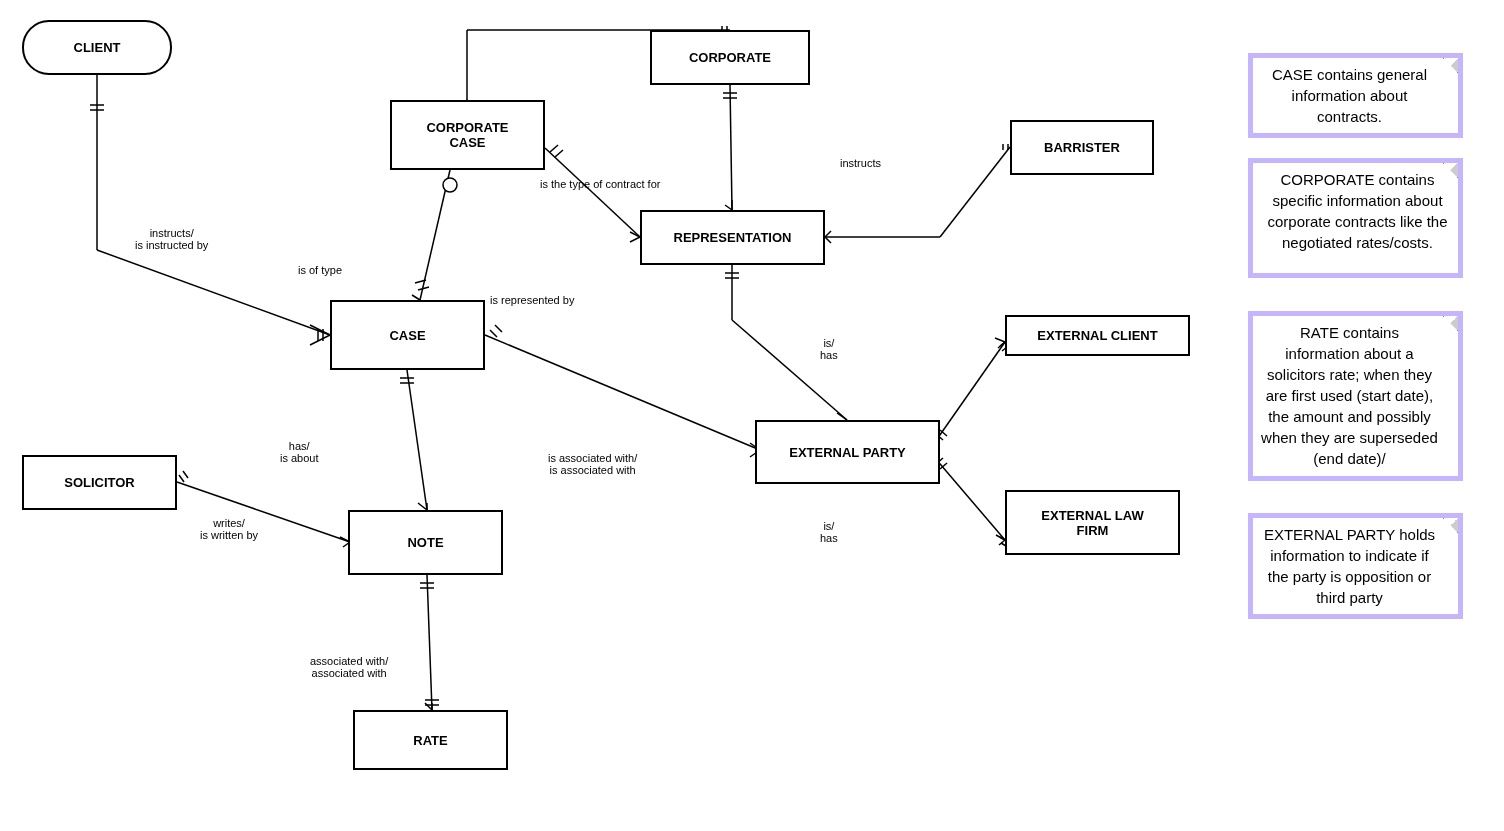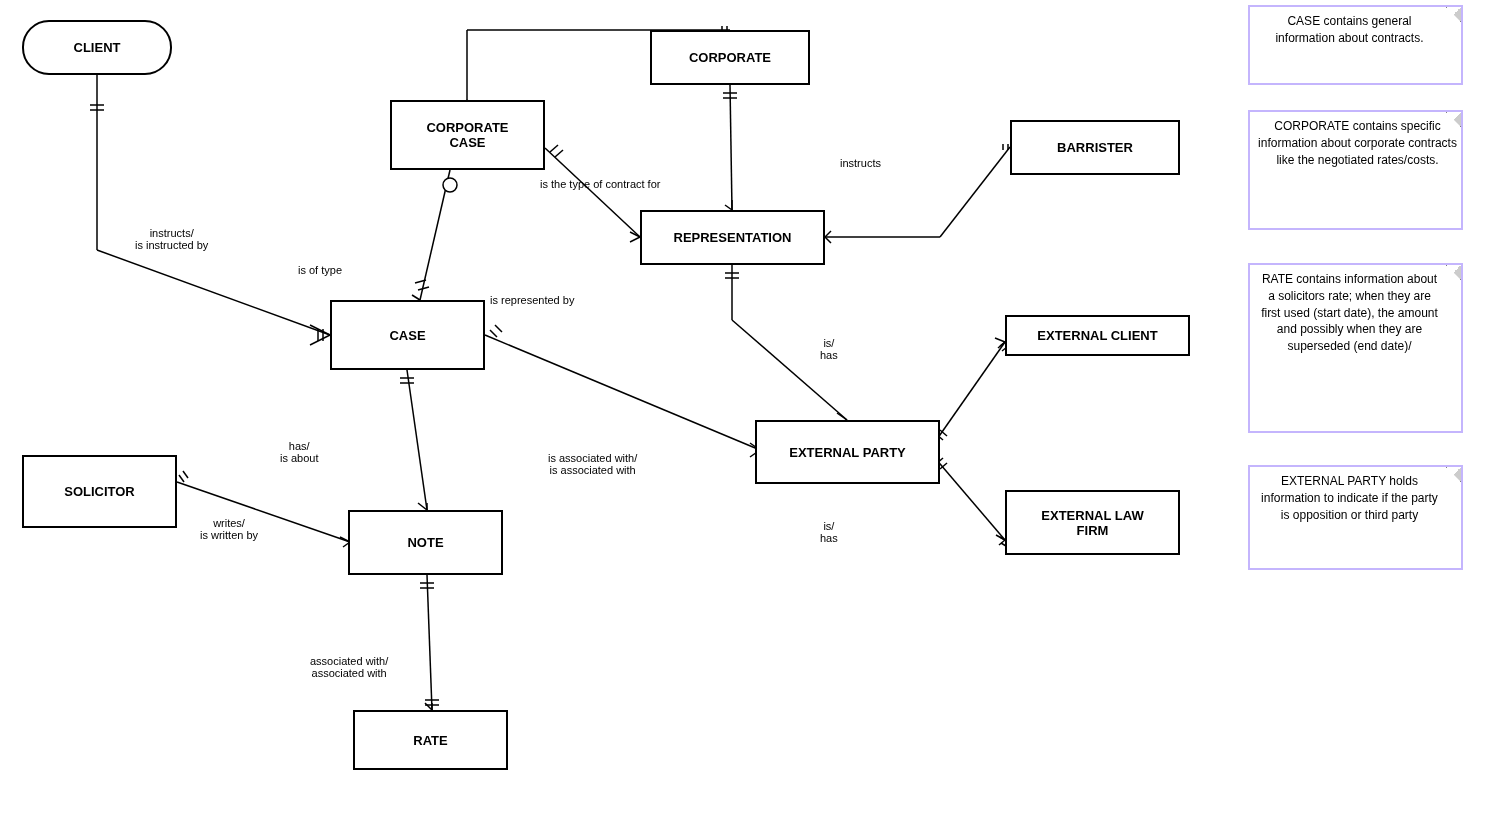--- a/index.html
+++ b/index.html
@@ -25,26 +25,27 @@
       display: flex;
       align-items: center;
       justify-content: center;
       text-align: center;
       font-weight: bold;
       font-size: 13px;
       padding: 4px;
     }
     .note-box {
       position: absolute;
-      border: 2px solid #c4b5fd;
-      background: #fff;
-      font-size: 12px;
+      border: 5px solid #c4b5fd;
+      background: #fff;
+      font-size: 15px;
       text-align: center;
       padding: 6px 8px;
       line-height: 1.4;
+      margin-top: 48px;
     }
     .note-box::before {
       content: '';
       position: absolute;
       top: 0;
       right: 0;
       width: 14px;
       height: 14px;
       background: #fff;
       border-left: 1px solid #000;
@@ -206,21 +207,21 @@
 
   <div class="entity-box" style="left:390px; top:100px; width:155px; height:70px;">
     <span style="white-space:pre-line;">CORPORATE
 CASE</span>
   </div>
 
   <div class="entity-box" style="left:650px; top:30px; width:160px; height:55px;">
     <span>CORPORATE</span>
   </div>
 
-  <div class="entity-box" style="left:1010px; top:120px; width:170px; height:55px;">
+  <div class="entity-box" style="left:1010px; top:120px; width:144px; height:55px;">
     <span>BARRISTER</span>
   </div>
 
   <div class="entity-box" style="left:640px; top:210px; width:185px; height:55px;">
     <span>REPRESENTATION</span>
   </div>
 
   <div class="entity-box" style="left:330px; top:300px; width:155px; height:70px;">
     <span>CASE</span>
   </div>
@@ -231,21 +232,21 @@
 
   <div class="entity-box" style="left:1005px; top:315px; width:185px; height:41px;">
     <span>EXTERNAL CLIENT</span>
   </div>
 
   <div class="entity-box" style="left:1005px; top:490px; width:175px; height:65px;">
     <span style="white-space:pre-line;">EXTERNAL LAW
 FIRM</span>
   </div>
 
-  <div class="entity-box" style="left:22px; top:455px; width:155px; height:73px;">
+  <div class="entity-box" style="left:22px; top:455px; width:155px; height:55px;">
     <span>SOLICITOR</span>
   </div>
 
   <div class="entity-box" style="left:353px; top:710px; width:155px; height:60px;">
     <span>RATE</span>
   </div>
 
   <div class="entity-box" style="left:348px; top:510px; width:155px; height:65px;">
     <span>NOTE</span>
   </div>

